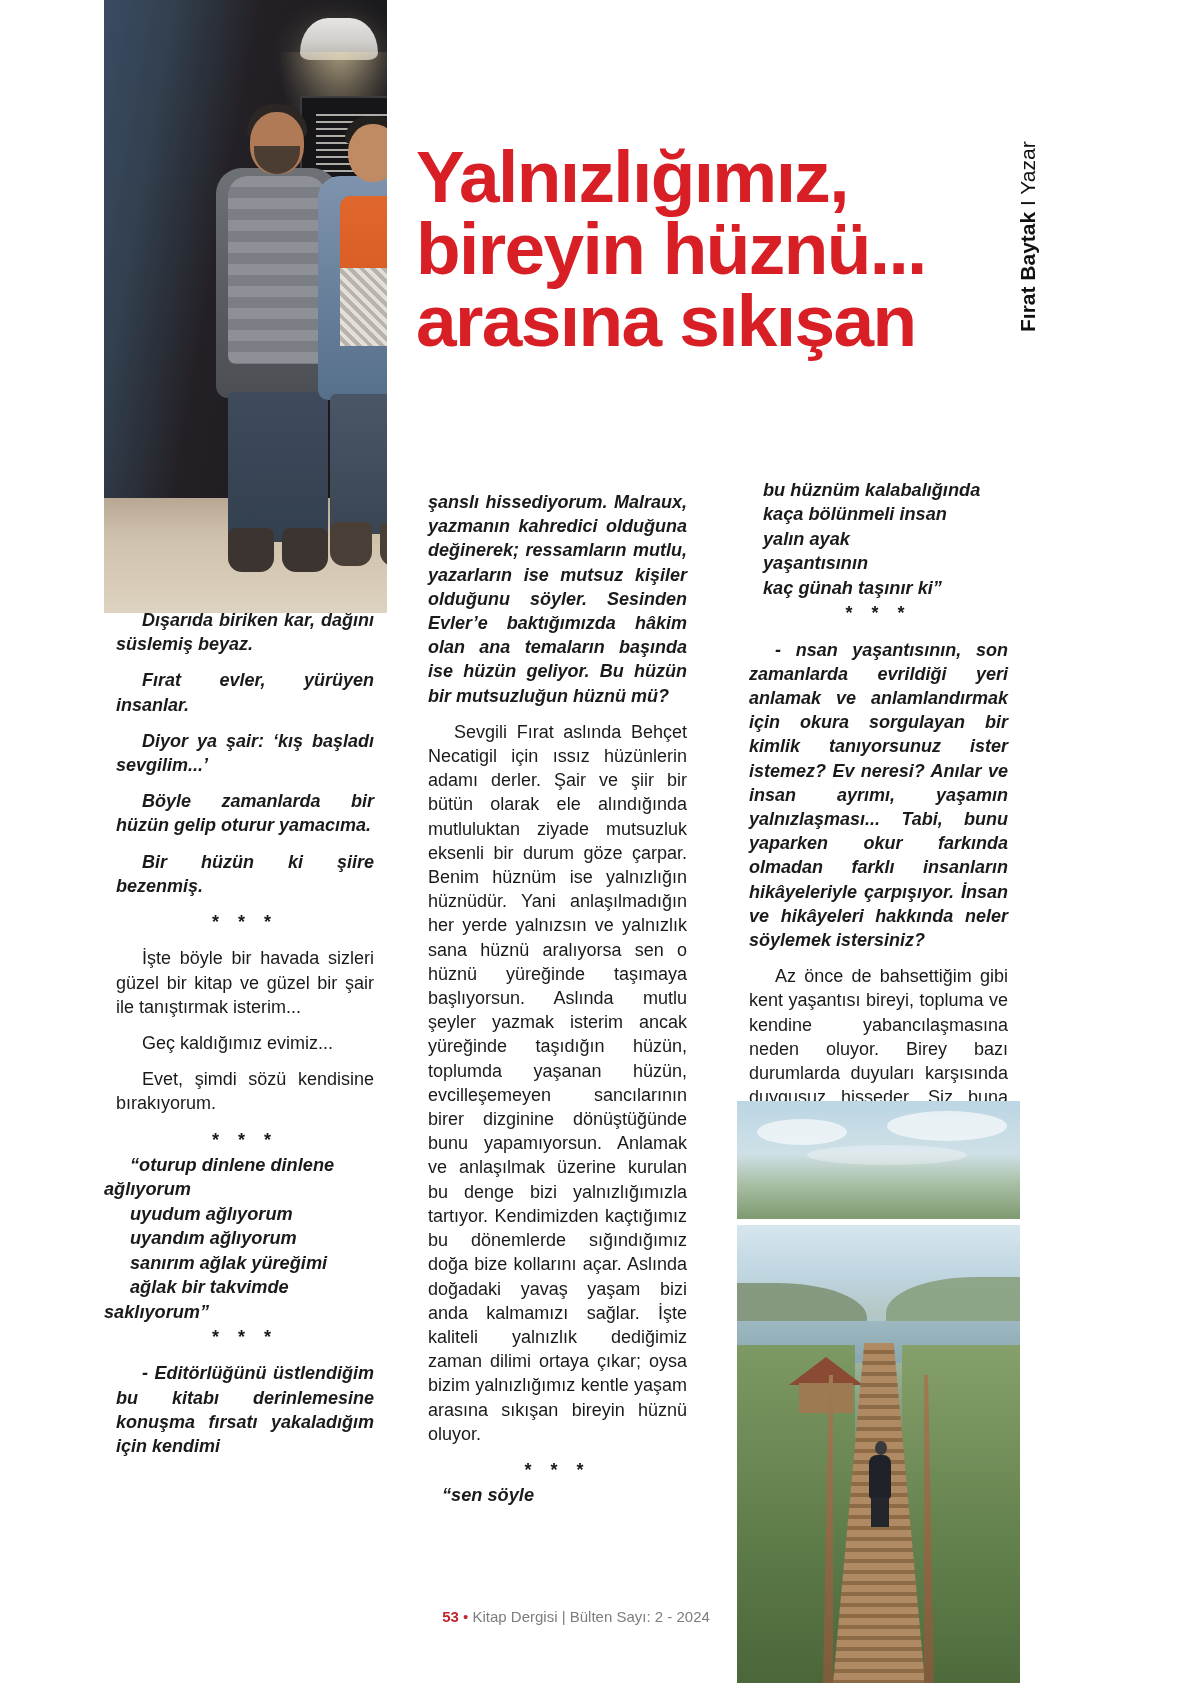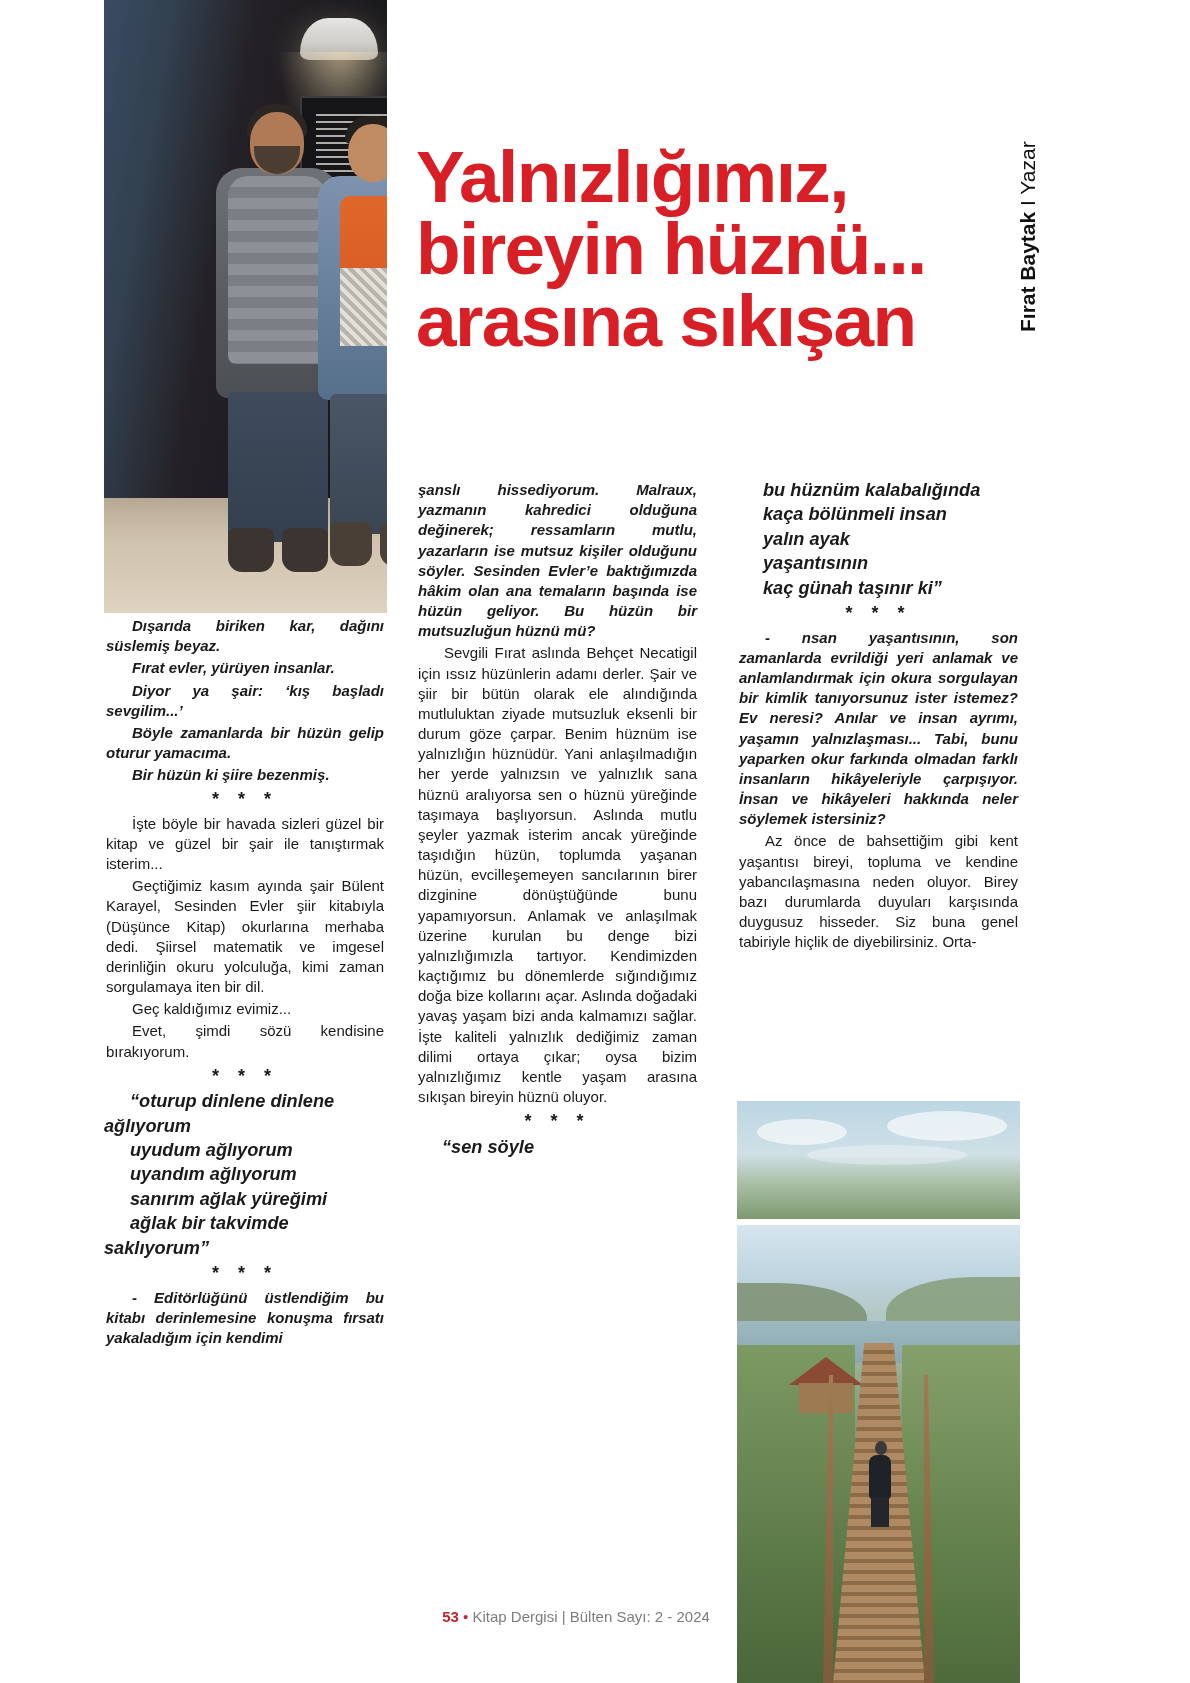--- a/index.html
+++ b/index.html
@@ -146,27 +146,27 @@
   }
   .byline b { font-weight: bold; }
   .byline span.role { font-weight: normal; }
 
   
   .col {
     position: absolute;
     text-align: justify;
     font-family: "Liberation Sans", sans-serif;
   }
-  .col-1 { left: 104px;  top: 614px;  width: 282px; }
+  .col-1 { left: 104px;  top: 596px;  width: 282px; }
   .col-2 { left: 416px;  top: 478px;  width: 283px; }
   .col-3 { left: 737px;  top: 478px;  width: 283px; }
 
   .para {
-    margin: 2px;
-    font-size: 15px;
+    margin: 12px;
+    font-size: 18px;
     line-height: 1.345;
     text-indent: 26px;
     color: #1a1a1a;
     hyphens: none;
   }
   .para.lead {
     font-style: italic;
     font-weight: bold;
   }
   .para.noindent { text-indent: 0; }
@@ -307,21 +307,20 @@
   </div>
 
   <div class="col col-1">
     <p class="para lead">Dışarıda biriken kar, dağını süslemiş beyaz.</p>
     <p class="para lead">Fırat evler, yürüyen insanlar.</p>
     <p class="para lead">Diyor ya şair: ‘kış başladı sevgilim...’</p>
     <p class="para lead">Böyle zamanlarda bir hüzün gelip oturur yamacıma.</p>
     <p class="para lead">Bir hüzün ki şiire bezenmiş.</p>
     <p class="sep">* * *</p>
     <p class="para">İşte böyle bir havada sizleri güzel bir kitap ve güzel bir şair ile tanıştırmak isterim...</p>
-    <p class="para">Geçtiğimiz kasım ayında şair Bülent Karayel, Sesinden Evler şiir kitabıyla (Düşünce Kitap) okurlarına merhaba dedi. Şiirsel matematik ve imgesel derinliğin okuru yolculuğa, kimi zaman sorgulamaya iten bir dil.</p>
     <p class="para">Geç kaldığımız evimiz...</p>
     <p class="para">Evet, şimdi sözü kendisine bırakıyorum.</p>
     <p class="sep">* * *</p>
     <p class="verse">“oturup dinlene dinlene ağlıyorum</p>
     <p class="verse">uyudum ağlıyorum</p>
     <p class="verse">uyandım ağlıyorum</p>
     <p class="verse">sanırım ağlak yüreğimi</p>
     <p class="verse">ağlak bir takvimde saklıyorum”</p>
     <p class="sep">* * *</p>
     <p class="para lead">- Editörlüğünü üstlendiğim bu kitabı derinlemesine konuşma fırsatı yakaladığım için kendimi</p>

